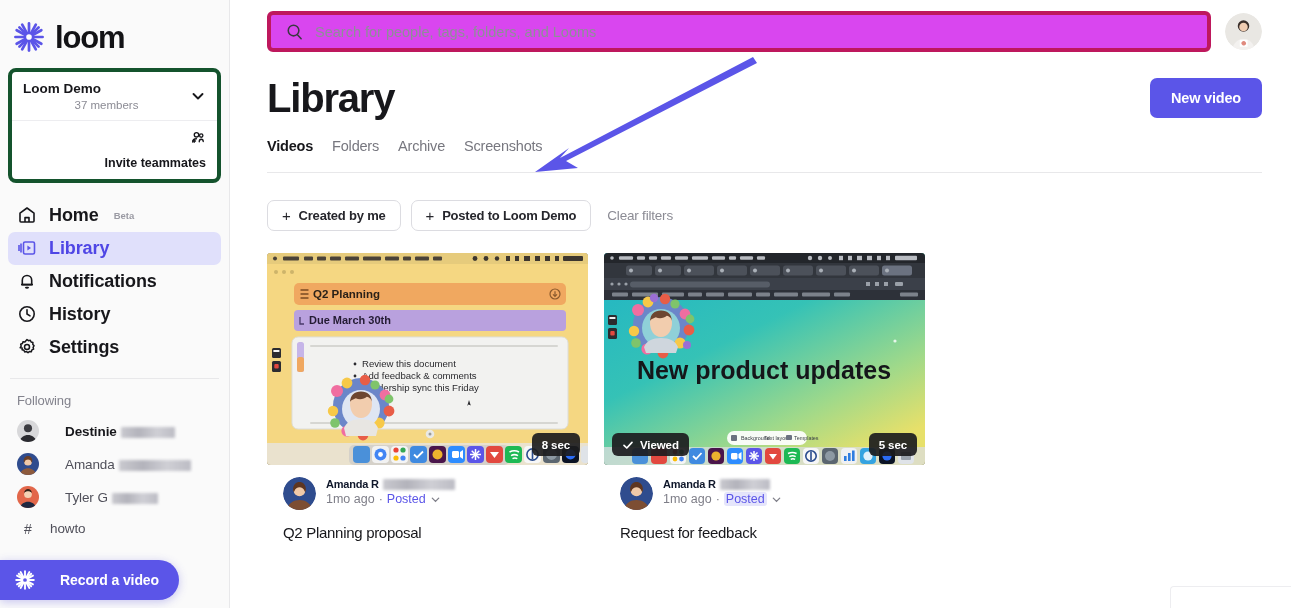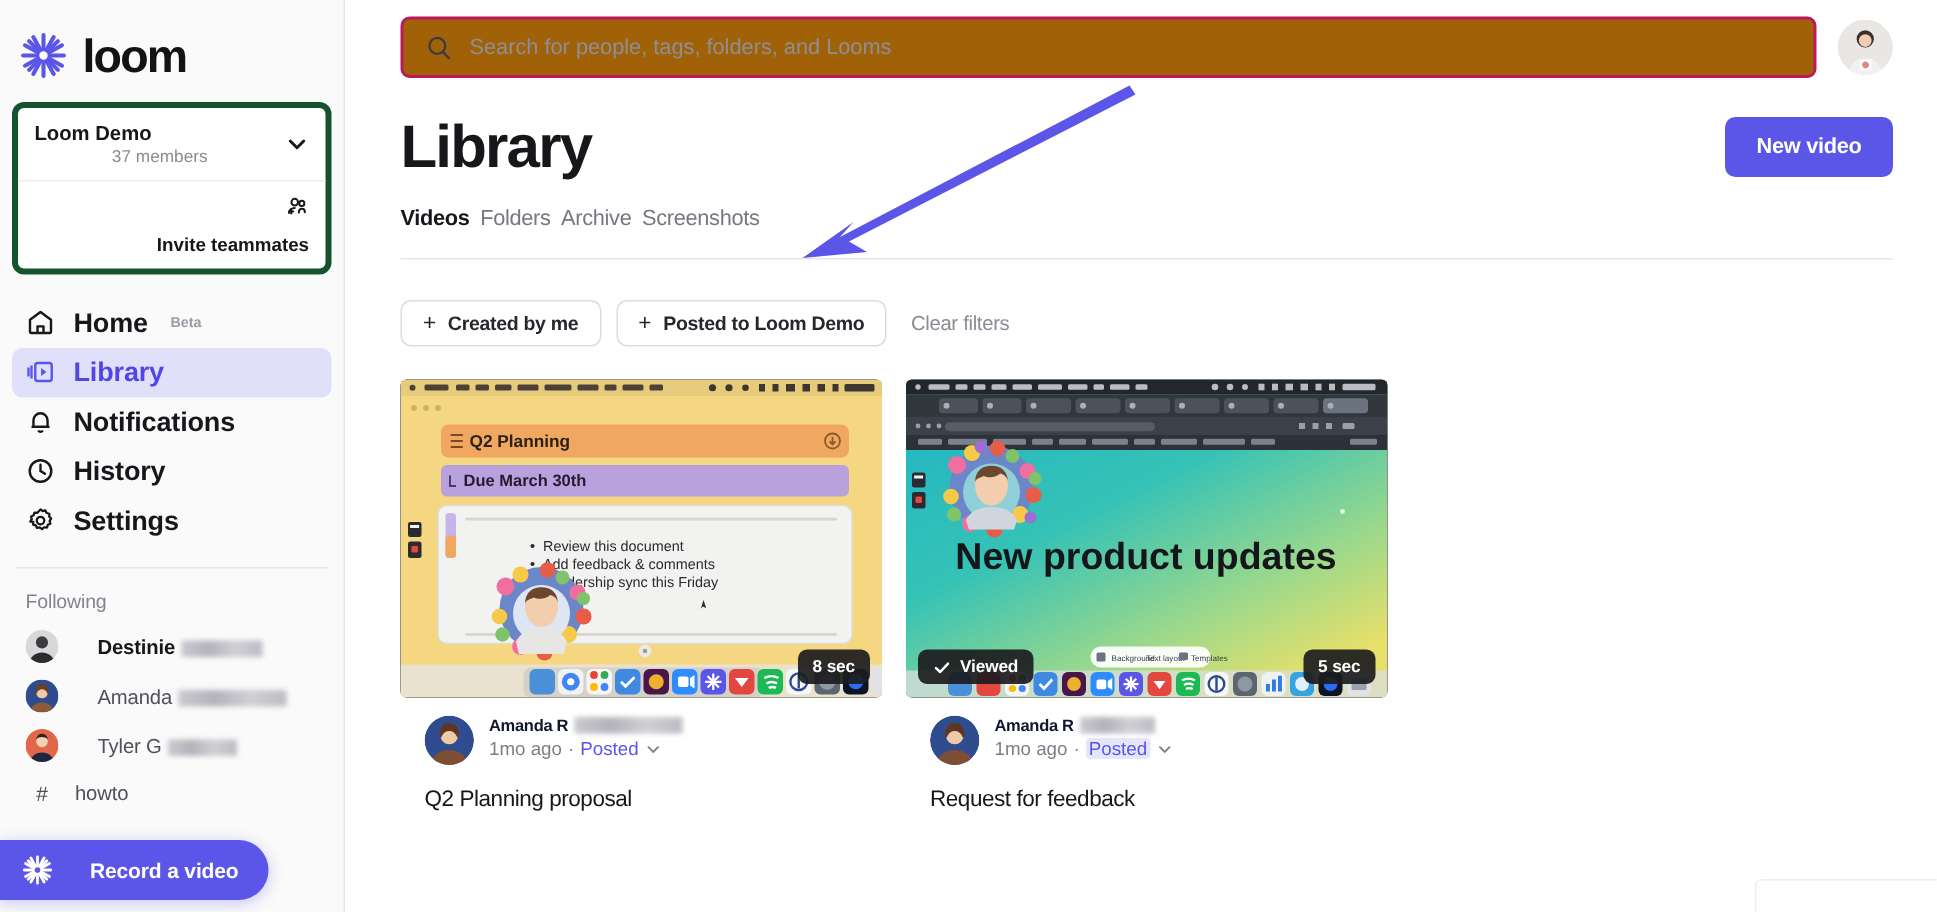--- a/index.html
+++ b/index.html
@@ -73,41 +73,41 @@
     background: #5b55e8; border-radius: 0 22px 22px 0;
     box-shadow: 0 2px 10px rgba(80,72,220,.30);
   }
   .record-btn .lbl { font-size: 14px; font-weight: 700; color: #fff; letter-spacing: -0.1px; }
 
   
   .main { flex: 1; min-width: 0; position: relative; height: 608px; background: #fff; }
 
   .topbar { display: flex; align-items: center; gap: 14px; padding: 11px 29px 0 37px; }
   .search-box {
-    flex: 1; height: 41px; border: 2px solid #be185d; border-radius: 6px;
-    display: flex; align-items: center; gap: 11px; padding: 0 14px; background: #a16207;
+    flex: 1; height: 41px; border: 4px solid #be185d; border-radius: 6px;
+    display: flex; align-items: center; gap: 11px; padding: 0 14px; background: #d946ef;
   }
   .search-box .mag { width: 19px; height: 19px; flex: 0 0 19px; color: #3a3a42; }
   .search-input {
     border: none; outline: none; background: transparent; flex: 1;
     font-family: "Liberation Sans", sans-serif; font-size: 14.5px; color: #1b1b20;
   }
   .search-input::placeholder { color: #8e8e98; }
   .topavatar { width: 37px; height: 37px; border-radius: 50%; flex: 0 0 37px; overflow: hidden; }
   .topavatar svg { display:block; width: 100%; height: 100%; }
 
   .title-row { display: flex; align-items: center; padding: 24px 29px 0 37px; }
   .page-title { font-size: 40px; font-weight: 700; color: #17171b; letter-spacing: -1.2px; line-height: 1.1; flex: 1; }
   .new-video {
     background: #5b55e8; color: #fff; border: none; border-radius: 7px;
     height: 40px; padding: 0 21px; font-family: "Liberation Sans", sans-serif;
     font-size: 14.5px; font-weight: 700; letter-spacing: -0.2px; cursor: pointer;
   }
 
-  .tabs { display: flex; gap: 7px; padding: 18px 0 0 37px; }
+  .tabs { display: flex; gap: 19px; padding: 18px 0 0 37px; }
   .tab { font-size: 14.5px; color: #77777f; letter-spacing: -0.2px; padding-bottom: 3px; cursor: pointer; }
   .tab.active { color: #17171b; font-weight: 700; }
   .tabs-rule { height: 1px; background: #e8e8ea; margin: 15px 29px 0 37px; }
 
   .filters { display: flex; align-items: center; gap: 10px; padding: 27px 0 0 37px; }
   .chip {
     height: 31px; display: flex; align-items: center; gap: 8px; padding: 0 14px;
     border: 1px solid #dcdce1; border-radius: 7px; background: #fff;
     font-size: 13px; font-weight: 700; color: #26262c; letter-spacing: -0.2px; cursor: pointer;
   }

